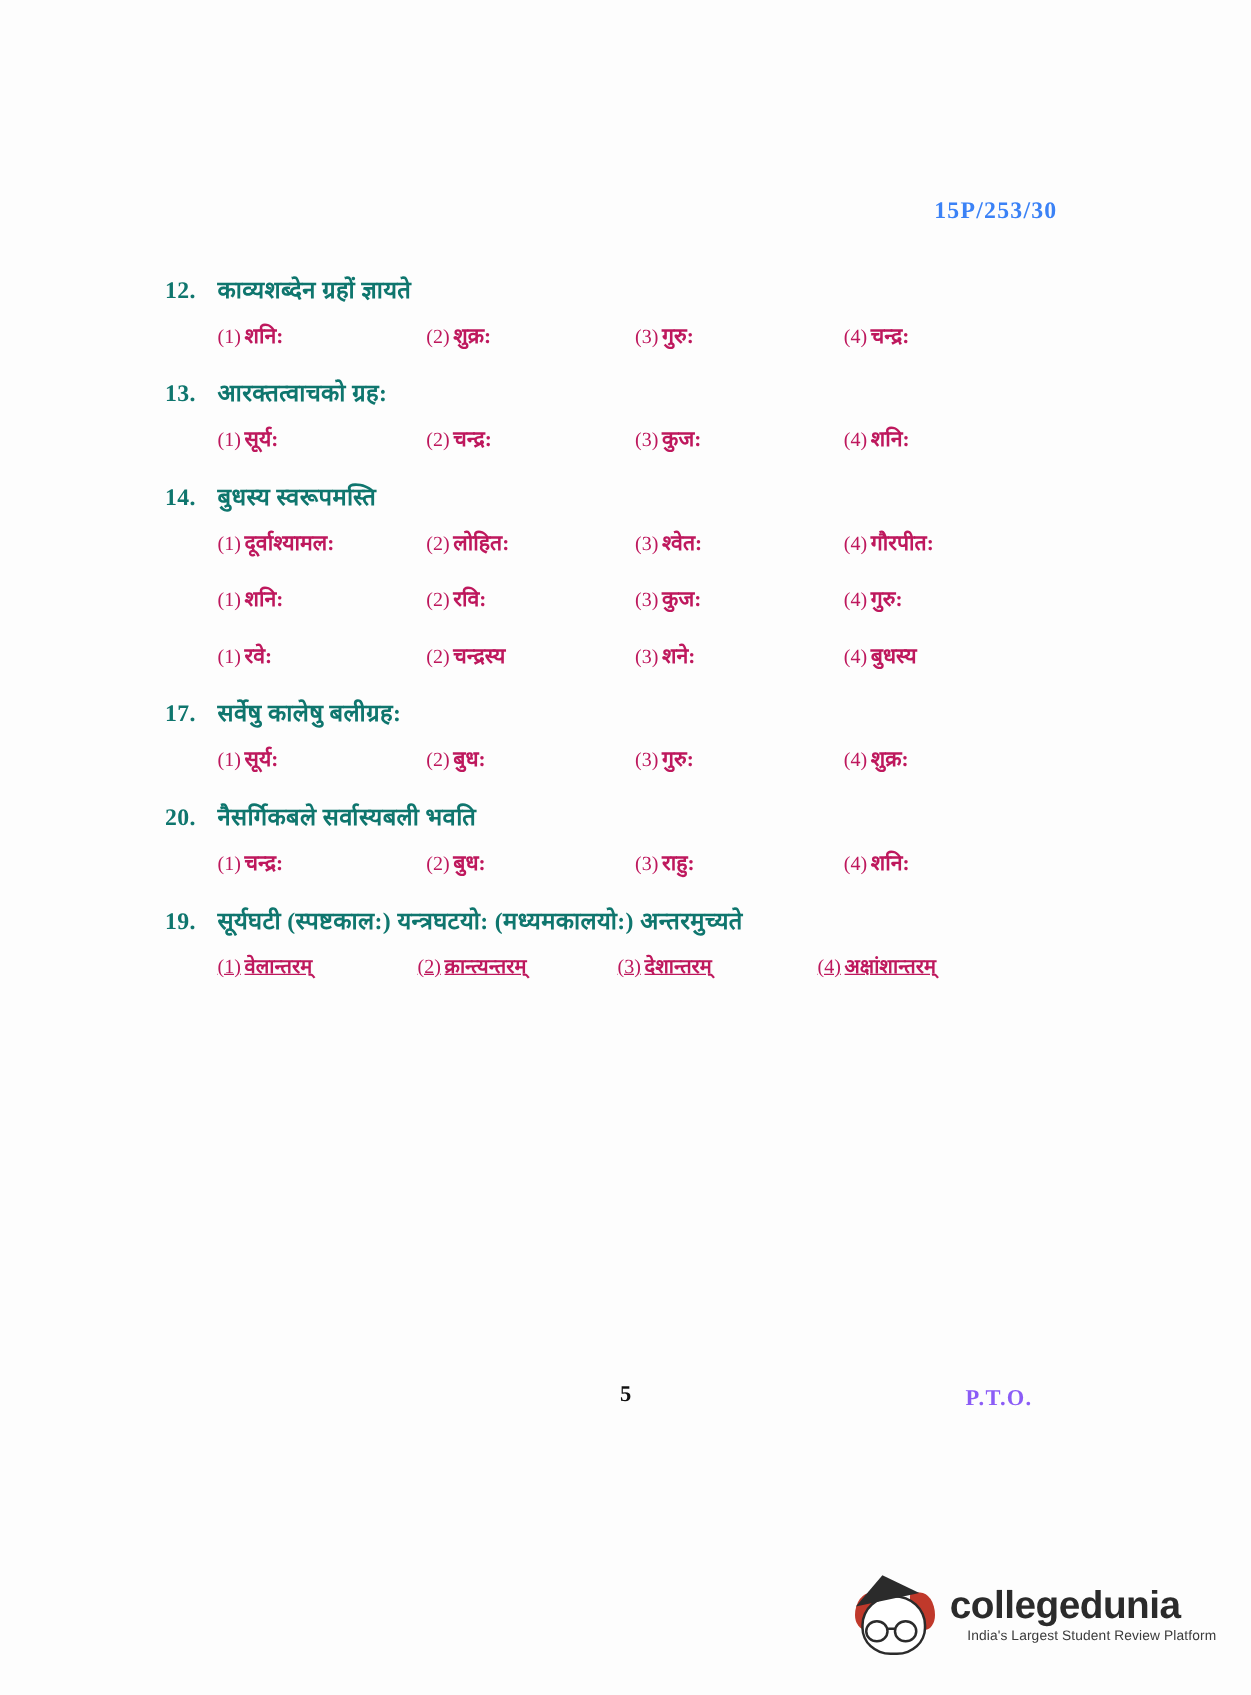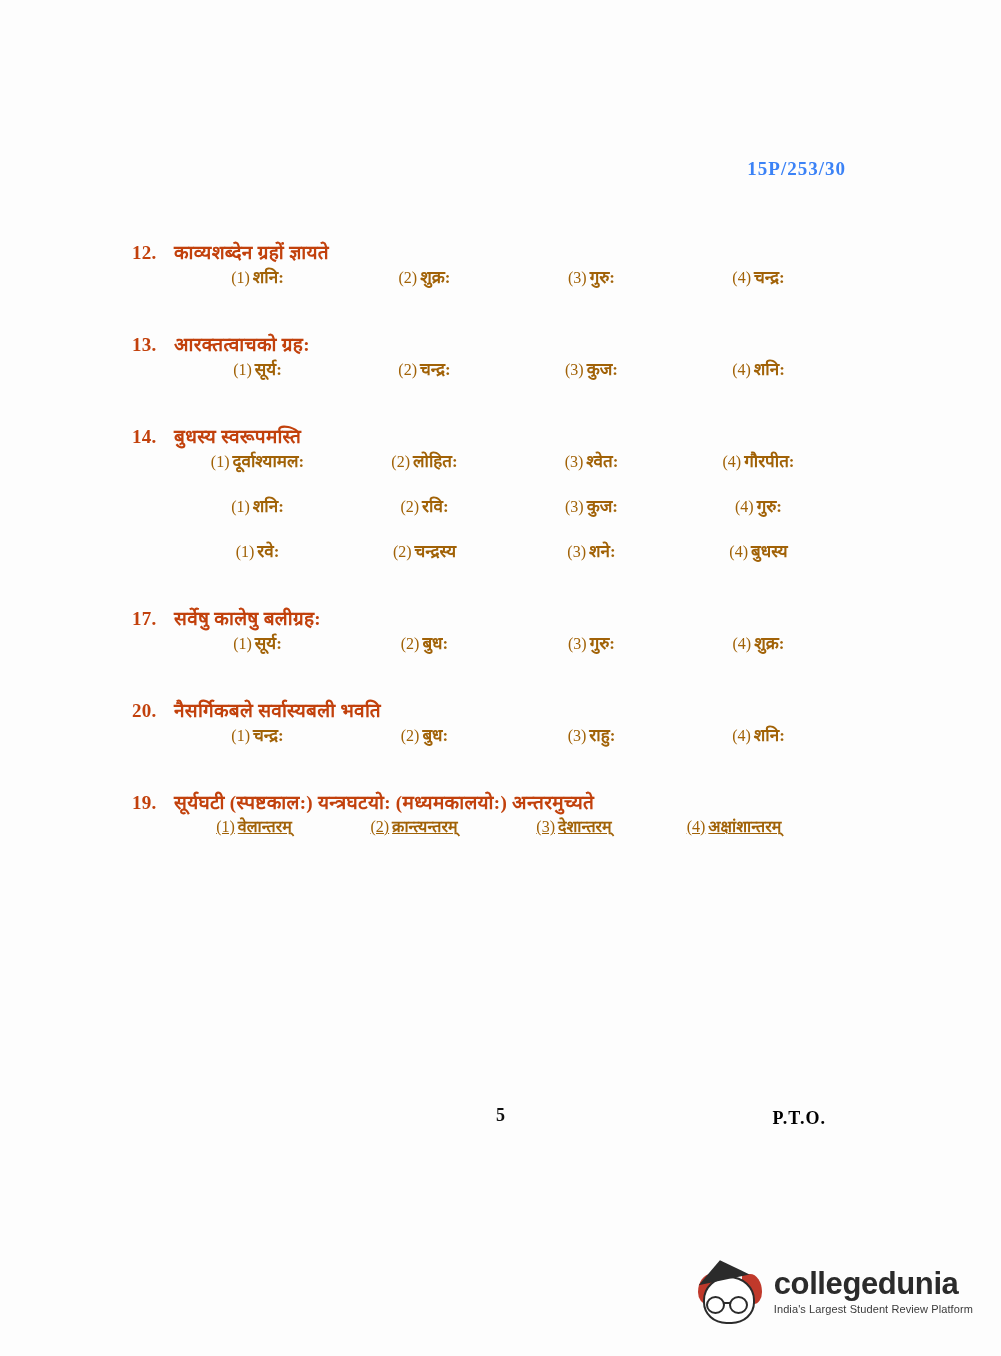--- a/index.html
+++ b/index.html
@@ -36,41 +36,40 @@
     width: 760px;
   }
   .q-block {
     margin-bottom: 22px;
   }
   .q-line {
     display: flex;
     align-items: baseline;
     font-size: 19px;
     font-weight: bold;
-    color: #c2410c;
+    color: #0f766e;
     letter-spacing: 0.3px;
   }
   .q-num {
     width: 42px;
     flex: 0 0 42px;
     text-align: left;
     font-weight: bold;
     font-size: 19px;
   }
   .q-text {
     font-weight: bold;
     font-size: 19px;
-    margin-top: 21px;
   }
   .options {
     display: flex;
+    margin-top: 12px;
     padding-left: 42px;
     font-size: 17px;
-    color: #a16207;
-    text-align: center;
+    color: #be185d;
   }
   .opt {
     flex: 0 0 167px;
     white-space: nowrap;
     font-weight: normal;
   }
   .opt .opt-num {
     font-size: 16px;
   }
   .opt .opt-text {
@@ -93,21 +92,21 @@
     font-weight: bold;
     color: #111;
   }
   .footer-pto {
     position: absolute;
     top: 1108px;
     right: 175px;
     font-size: 18px;
     font-weight: bold;
     letter-spacing: 1px;
-    color: #000000;
+    color: #8b5cf6;
   }
   .watermark {
     position: absolute;
     right: 28px;
     bottom: 30px;
     display: flex;
     align-items: center;
     gap: 8px;
   }
   .wm-logo {
@@ -191,20 +190,21 @@
     font-weight: bold;
     color: #2b2b2b;
     letter-spacing: -0.4px;
   }
   .wm-tag {
     font-family: "Liberation Sans", sans-serif;
     font-size: 11px;
     color: #3a3a3a;
     margin-top: 5px;
     letter-spacing: 0.1px;
+    margin-left: 14px;
   }
 </style>
 </head>
 <body>
 
 <div class="page">
 
   <div class="paper-code">15P/253/30</div>
 
   <div class="questions" id="questions-container">

